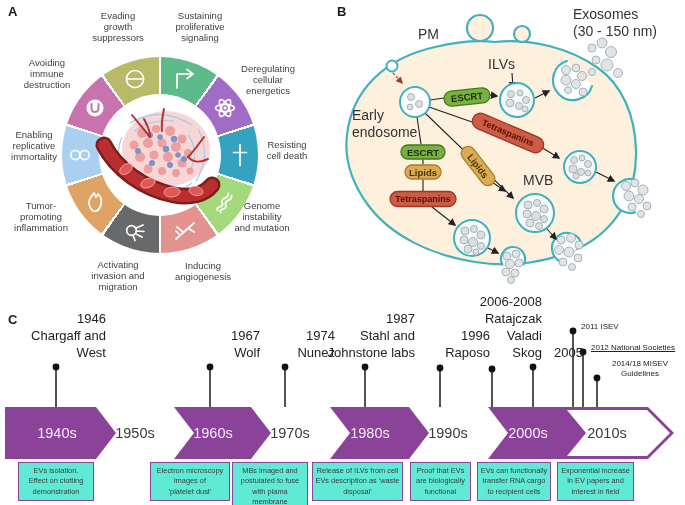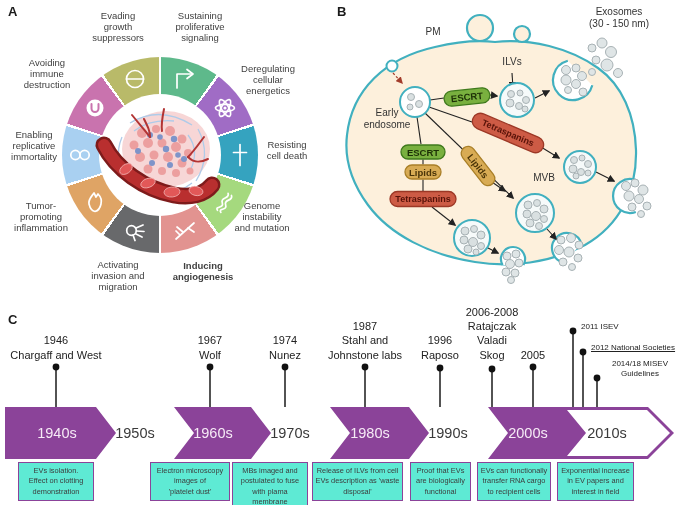--- a/index.html
+++ b/index.html
@@ -21,27 +21,27 @@
       #dfa465 216.8deg 251.2deg,#fff 251.2deg 252.8deg,
       #a9d0f1 252.8deg 287.2deg,#fff 287.2deg 288.8deg,
       #c973ae 288.8deg 323.2deg,#fff 323.2deg 324.8deg,
       #b9ba69 324.8deg 359.2deg,#fff 359.2deg 360deg);}
   .hm-icon{position:absolute;width:26px;height:26px;}
   .hm-icon path,.hm-icon circle,.hm-icon ellipse,.hm-icon line
       {stroke:#fff;fill:none;stroke-width:1.7;stroke-linecap:round;stroke-linejoin:round;}
   #tumorSvg{position:absolute;left:0;top:0;}
   
   #panelB{position:absolute;left:330px;top:0;width:355px;height:310px;}
-  .b-label{position:absolute;font-size:10px;color:#333;text-align:center;
+  .b-label{position:absolute;font-size:14px;color:#333;
            white-space:pre-line;line-height:1.2;}
   .pill-text{font-size:9.5px;font-weight:bold;text-anchor:middle;dominant-baseline:central;}
   
   #panelC{position:absolute;left:0;top:310px;width:685px;height:195px;}
-  .tl-event{position:absolute;bottom:143px;width:100px;text-align:center;
-            font-size:11px;line-height:1.3;color:#222;}
+  .tl-event{position:absolute;bottom:143px;width:100px;text-align:right;
+            font-size:13px;line-height:1.3;color:#222;}
   .tl-year{white-space:pre-line;}
   .tl-who{white-space:pre-line;}
   .tl-side{position:absolute;font-size:8px;color:#222;white-space:pre-line;line-height:1.3;}
   .tl-box{position:absolute;top:152px;background:#5eead4;border:1.5px solid #8b4399;
           font-size:7.4px;line-height:1.4;color:#3c3c3c;text-align:center;
           white-space:pre-line;padding:3px 1px;box-sizing:border-box;}
   .decade-purple{fill:#f6eaf6;font-size:14.5px;}
   .decade-white{fill:#3a3a3a;font-size:14.5px;}
 </style>
 </head>
@@ -56,21 +56,21 @@
 proliferative
 signaling</div>
     <div class="hm-label" style="left:220px;top:63px;width:96px;">Deregulating
 cellular
 energetics</div>
     <div class="hm-label" style="left:249px;top:139px;width:76px;">Resisting
 cell death</div>
     <div class="hm-label" style="left:216px;top:200px;width:92px;">Genome
 instability
 and mutation</div>
-    <div class="hm-label" style="left:157px;top:260px;width:92px;font-weight:bold;">Inducing
+    <div class="hm-label" style="left:157px;top:260px;width:92px;">Inducing
 angiogenesis</div>
     <div class="hm-label" style="left:72px;top:259px;width:92px;">Activating
 invasion and
 migration</div>
     <div class="hm-label" style="left:0px;top:200px;width:82px;">Tumor-
 promoting
 inflammation</div>
     <div class="hm-label" style="left:0px;top:129px;width:68px;">Enabling
 replicative
 immortality</div>

